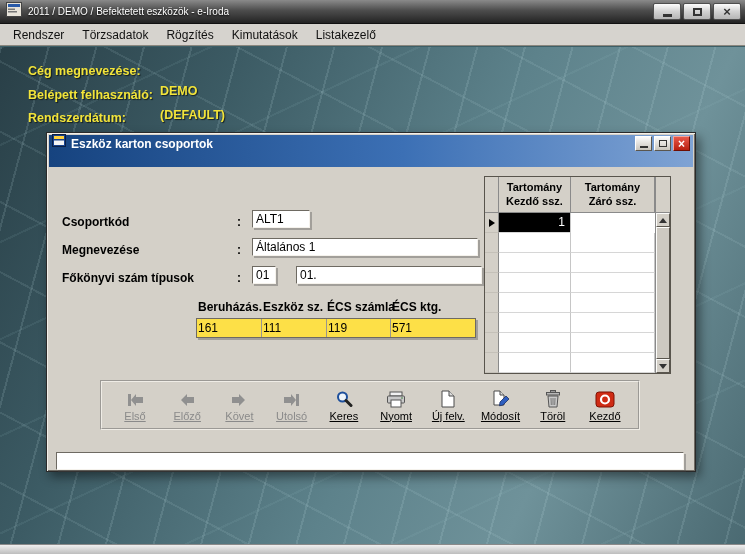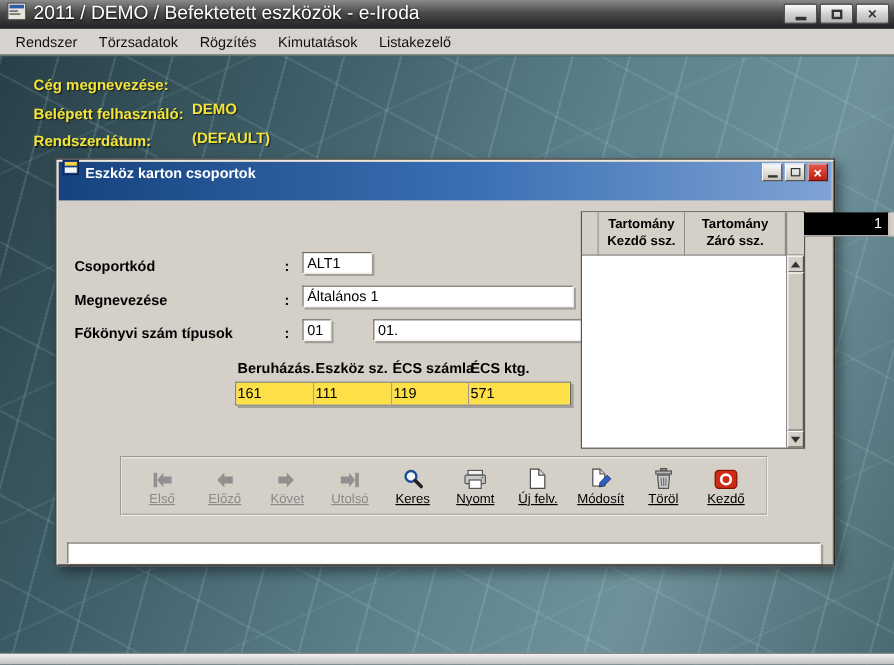--- a/index.html
+++ b/index.html
@@ -3,21 +3,21 @@
 <meta charset="utf-8">
 <style>
   * { margin:0; padding:0; box-sizing:border-box; }
   body { font-family:"Liberation Sans", sans-serif; background:#222; }
   .screen { position:relative; width:745px; height:554px; overflow:hidden; background:#3d5f67; }
 
   
   .titlebar { position:absolute; left:0; top:0; width:745px; height:24px;
     background:linear-gradient(#8a8a8a,#4d4d4d 45%,#232323);
     display:flex; align-items:center; padding:0 6px; border-bottom:1px solid #111; }
-  .titlebar .title { color:#fff; font-size:16px; margin-left:6px; text-shadow:0 1px 2px #000; white-space:nowrap; }
+  .titlebar .title { color:#fff; font-size:10px; margin-left:6px; text-shadow:0 1px 2px #000; white-space:nowrap; }
   .win-controls { position:absolute; right:4px; top:3px; display:flex; gap:2px; }
   .win-btn { width:28px; height:17px; background:linear-gradient(#fdfdfd,#d2d2d2 50%,#b5b5b5);
     border:1px solid #4e4e4e; border-radius:2px; display:flex; align-items:center; justify-content:center; }
   .glyph-min { width:9px; height:3px; background:#333; margin-top:8px; }
   .glyph-max { width:9px; height:8px; border:2px solid #333; }
   .glyph-x { font-size:13px; font-weight:bold; color:#333; line-height:1; }
 
   
   .menubar { position:absolute; top:24px; left:0; width:745px; height:22px;
     background:#d6d3ce; border-bottom:1px solid #8a867e; display:flex; align-items:center;
@@ -65,21 +65,21 @@
   
   .acct-header { position:absolute; top:133px; font-weight:bold; white-space:nowrap; }
   .acct-group { position:absolute; left:147px; top:151px; display:flex; height:20px;
     border:1px solid #6e6a62; background:#fff; box-shadow:2px 2px 0 rgba(70,70,70,0.35); }
   .acct-cell { border-right:1px solid #9a968e; padding:2px 1px; background:#fde047; }
   .acct-cell:last-child { border-right:none; }
 
   
   .grid { position:absolute; left:435px; top:9px; width:187px; height:198px;
     border:1px solid #58544c; background:#fff; display:flex; }
-  .grid-main { width:170px; display:flex; flex-direction:row; }
+  .grid-main { width:170px; display:flex; flex-direction:column; }
   .g-header { display:flex; height:36px; }
   .gh-cell { background:#d4d0c8; border-right:1px solid #8a8a8a; border-bottom:1px solid #8a8a8a;
     font-weight:bold; font-size:11px; text-align:center; line-height:1.3; padding-top:3px; }
   .gh-marker { width:14px; } .gh-c1 { width:72px; } .gh-c2 { width:84px; }
   .t-row { display:flex; height:20px; }
   .m-cell { width:14px; background:#d4d0c8; border-right:1px solid #8a8a8a;
     border-bottom:1px solid #c4c0b8; display:flex; align-items:center; justify-content:center; }
   .d-cell { border-right:1px solid #c6c6c6; border-bottom:1px solid #d6d6d6;
     font-size:12px; padding:2px 3px; background:#fff; overflow:hidden; }
   .c1 { width:72px; } .c2 { width:84px; }
@@ -187,21 +187,21 @@
       <span class="flabel" style="left:188px; top:48px;">:</span>
       <input class="tfield" style="left: 203px; top: 43px; width: 58px;" value="ALT1">
 
       <span class="flabel" style="left:13px; top:76px;">Megnevezése</span>
       <span class="flabel" style="left:188px; top:76px;">:</span>
       <input class="tfield" style="left: 203px; top: 71px; width: 226px;" value="Általános 1">
 
       <span class="flabel" style="left:13px; top:104px;">Főkönyvi szám típusok</span>
       <span class="flabel" style="left:188px; top:104px;">:</span>
       <input class="tfield" style="left: 203px; top: 99px; width: 24px;" value="01">
-      <input class="tfield" style="left: 262px; top: 99px; width: 186px;" value="01.">
+      <input class="tfield" style="left: 247px; top: 99px; width: 186px;" value="01.">
 
       <span class="acct-header" style="left:149px;">Beruházás.</span>
       <span class="acct-header" style="left:214px;">Eszköz sz.</span>
       <span class="acct-header" style="left:278px;">ÉCS számla</span>
       <span class="acct-header" style="left:343px;">ÉCS ktg.</span>
 
       <div class="acct-group">
         <div class="acct-cell" style="width:65px;">161</div>
         <div class="acct-cell" style="width:65px;">111</div>
         <div class="acct-cell" style="width:64px;">119</div>

